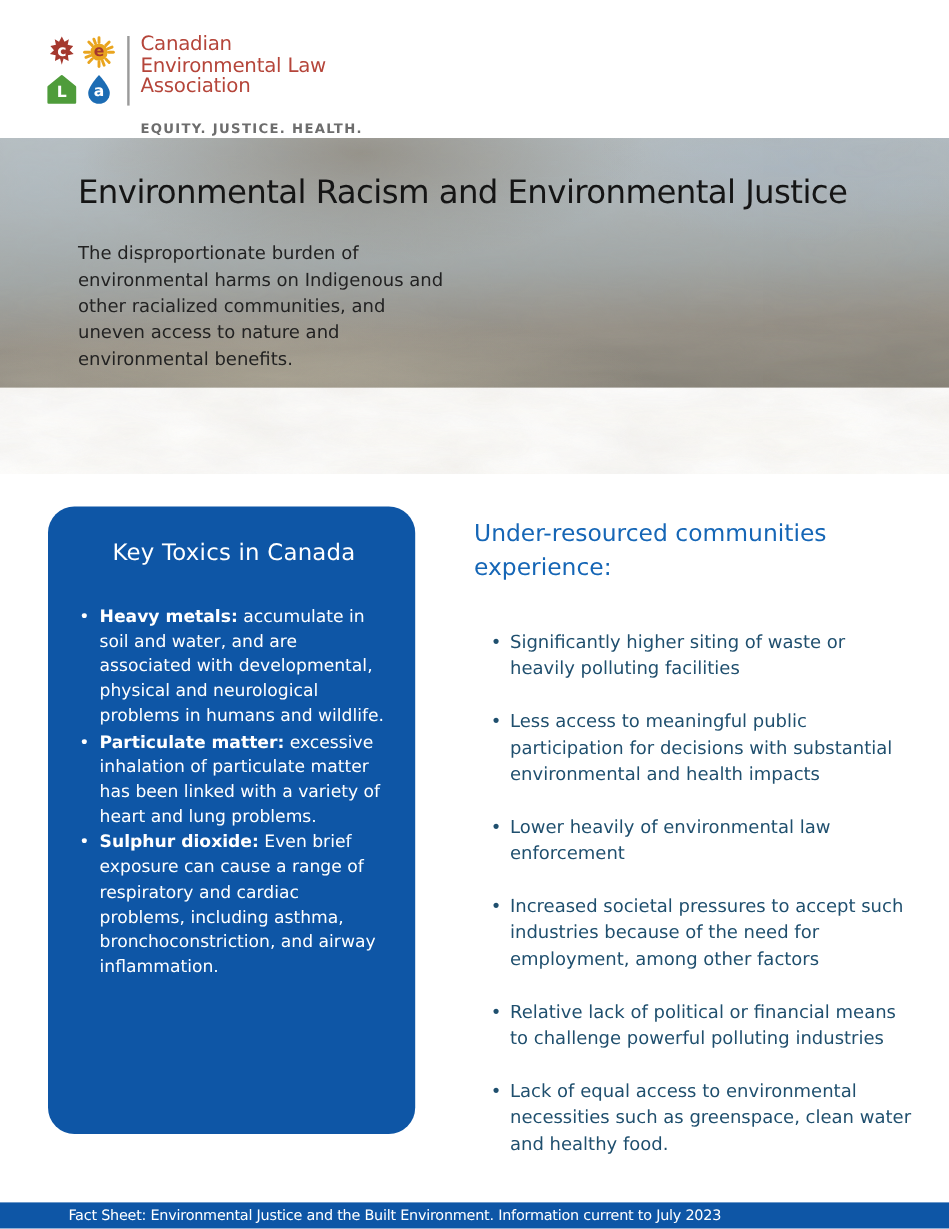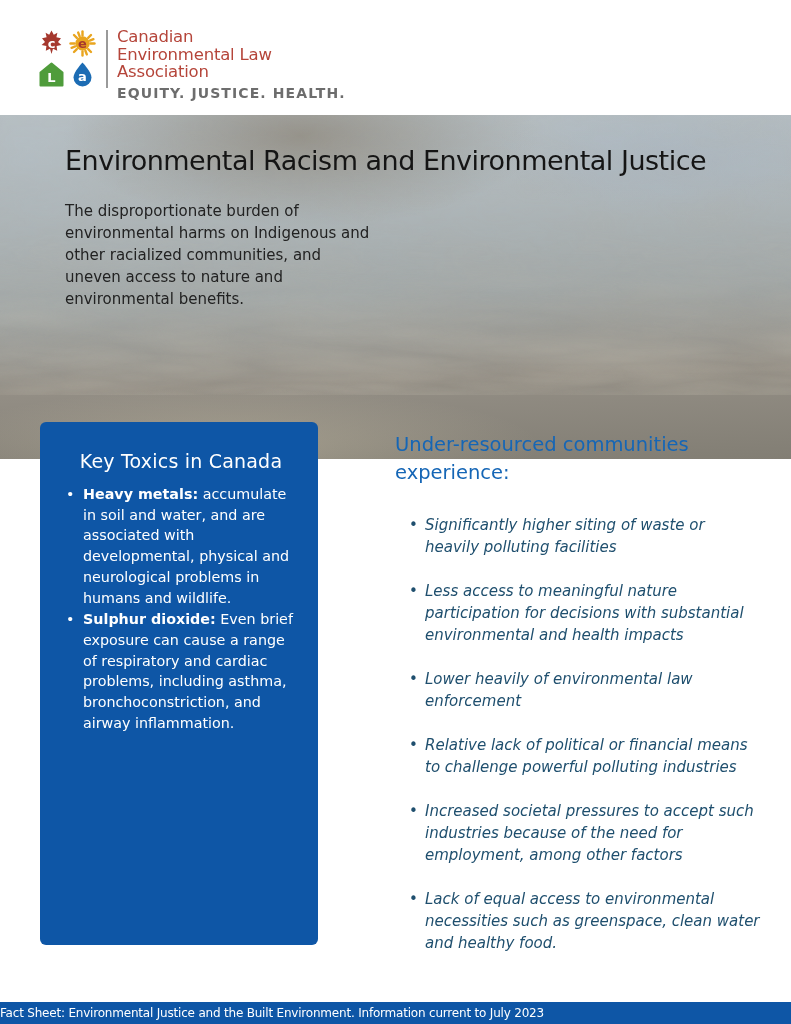--- a/index.html
+++ b/index.html
@@ -19,59 +19,59 @@
   .logo-icon{position:relative;width:27px;height:27px;}
   .logo-icon svg{position:absolute;inset:0;}
   .logo-icon .letter{position:absolute;inset:0;display:flex;align-items:center;justify-content:center;
     font-size:13px;font-weight:bold;line-height:1;}
   .letter-c{color:#fff;}
   .letter-e{color:#a5382e;}
   .letter-l{color:#fff;padding-top:6px;}
   .letter-a{color:#fff;padding-top:4px;}
   .logo-divider{width:2px;height:58px;background:#9a9a9a;margin:2px 9px 0 10px;}
   .org-name{color:var(--logo-red,#b5453a);font-size:16.5px;line-height:17.5px;font-weight:500;letter-spacing:-0.2px;}
-  .tagline{color:var(--tagline-gray,#6d6d6d);font-size:14px;font-weight:bold;letter-spacing:1.1px;margin-top:4px;}
+  .tagline{color:var(--tagline-gray,#6d6d6d);font-size:11px;font-weight:bold;letter-spacing:1.1px;margin-top:20px;}
 
   
-  .hero{position:absolute;left:0;top:115px;width:791px;height:344px;
+  .hero{position:absolute;left:0;top:115px;width:791px;height:208px;
     background-image:
       radial-gradient(ellipse 340px 130px at 38% 6%, rgba(118,103,82,0.5), transparent 70%),
       radial-gradient(ellipse 260px 90px at 85% 12%, rgba(168,182,196,0.55), transparent 70%),
       radial-gradient(ellipse 420px 80px at 30% 96%, rgba(222,212,182,0.30), transparent 72%),
       linear-gradient(178deg,#b7c1c7 0%,#aeb7bb 28%,#a1a7a7 52%,#938e85 75%,#827e74 100%);
   }
   .hero-texture{position:absolute;inset:0;z-index:0;opacity:0.85;}
   .hero-title{position:absolute;left:65px;top:30px;z-index:2;font-size:27px;letter-spacing:-0.5px;
     color:#151515;font-weight:500;}
   .hero-cols{position:absolute;left:65px;top:85px;z-index:2;display:flex;width:690px;}
   .hero-def{font-size:15px;line-height:1.47;color:#222;}
   .hero-def.left{width:305px;margin-right:61px;}
   .hero-def.right{width:340px;}
 
   
-  .toxics-card{position:absolute;left:40px;top:422px;width:278px;height:523px;
-    background:var(--primary-blue,#0e56a6);border-radius:6px;color:#fff;padding:26px 22px 20px 26px;}
+  .toxics-card{position:absolute;left:40px;top:422px;width:306px;height:523px;
+    background:var(--primary-blue,#0e56a6);border-radius:22px;color:#fff;padding:26px 22px 20px 26px;}
   .card-title{text-align:center;font-size:19px;letter-spacing:0.2px;margin-top:2px;}
-  .toxics-list{list-style:none;margin-top:12px;}
+  .toxics-list{list-style:none;margin-top:32px;}
   .toxics-list li{position:relative;padding-left:17px;font-size:14.3px;line-height:1.45;margin-bottom:1px;}
   .toxics-list li::before{content:"•";position:absolute;left:0;top:0;font-size:14.3px;}
   .toxics-list b{font-weight:bold;}
 
   
   .experience{position:absolute;left:395px;top:418px;width:365px;}
   .experience-heading{color:var(--heading-blue,#1566b6);font-size:19.5px;line-height:1.45;font-weight:500;margin-top:13px;}
-  .experience-list{list-style:none;margin-top:26px;font-style:italic;}
+  .experience-list{list-style:none;margin-top:36px;}
   .experience-list li{position:relative;padding-left:30px;font-size:15px;line-height:1.47;
     color:var(--bullet-text-blue,#1f4f6e);margin-bottom:22px;}
   .experience-list li::before{content:"•";position:absolute;left:14px;top:0;}
 
   
   .footer{position:absolute;left:0;bottom:0;width:791px;height:22px;background:var(--primary-blue,#0e56a6);
     display:flex;align-items:center;}
-  .footer-text{color:#fff;font-size:12px;letter-spacing:-0.2px;}
+  .footer-text{color:#fff;font-size:12px;letter-spacing:-0.2px;padding-left:57px;}
 </style>
 </head>
 <body>
 
 <div class="page">
 
   <div class="header">
     <div class="logo-grid">
       <div class="logo-icon">
         <svg viewBox="0 0 27 27" width="27" height="27" aria-hidden="true">
@@ -150,38 +150,39 @@
     </div>
   </div>
 
   <div class="toxics-card">
     <div class="card-title">Key Toxics in Canada</div>
     <ul class="toxics-list">
 
         <li><b>Heavy metals:</b><span> accumulate in soil and water, and are associated with developmental, physical and neurological problems in humans and wildlife.</span></li>
 
 
+        <li><b>Particulate matter:</b><span> excessive inhalation of particulate matter has been linked with a variety of heart and lung problems.</span></li>
 
         <li><b>Sulphur dioxide:</b><span> Even brief exposure can cause a range of respiratory and cardiac problems, including asthma, bronchoconstriction, and airway inflammation.</span></li>
       </ul>
   </div>
 
   <div class="experience">
     <div class="experience-heading">Under-resourced communities experience:</div>
     <ul class="experience-list">
 
         <li>Significantly higher siting of waste or heavily polluting facilities</li>
 
-        <li>Less access to meaningful nature participation for decisions with substantial environmental and health impacts</li>
+        <li>Less access to meaningful public participation for decisions with substantial environmental and health impacts</li>
 
         <li>Lower heavily of environmental law enforcement</li>
 
+        <li>Increased societal pressures to accept such industries because of the need for employment, among other factors</li>
+
         <li>Relative lack of political or financial means to challenge powerful polluting industries</li>
-
-        <li>Increased societal pressures to accept such industries because of the need for employment, among other factors</li>
 
         <li>Lack of equal access to environmental necessities such as greenspace, clean water and healthy food.</li>
       </ul>
   </div>
 
   <div class="footer">
     <span class="footer-text">Fact Sheet: Environmental Justice and the Built Environment. Information current to July 2023</span>
   </div>
 
 </div>

